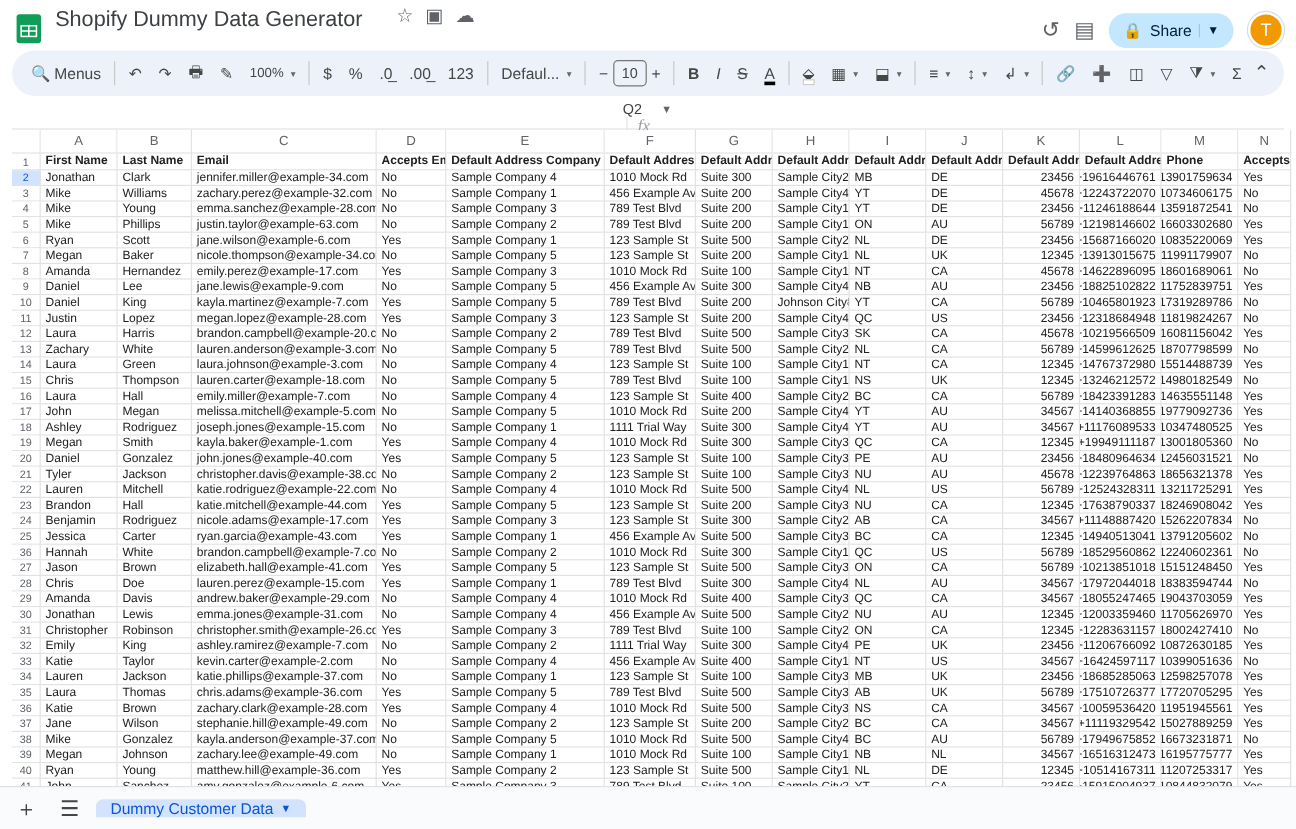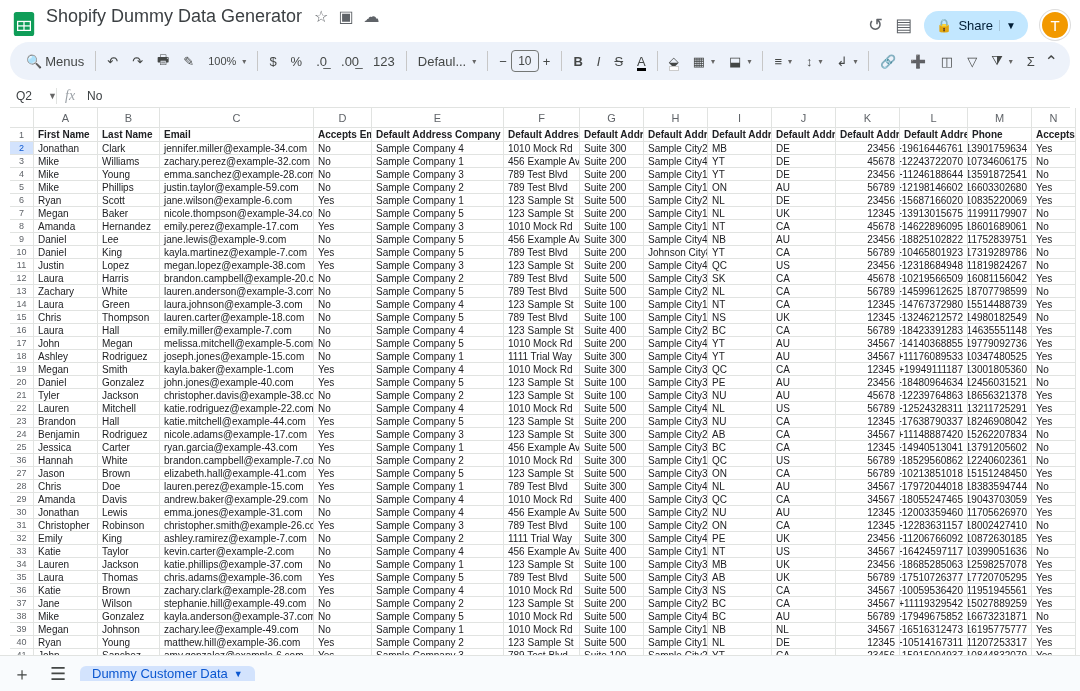--- a/index.html
+++ b/index.html
@@ -3,21 +3,21 @@
 <meta charset="utf-8">
 <style>
 * { margin: 0; padding: 0; box-sizing: border-box; }
 body { font-family: Arial, "Helvetica Neue", sans-serif; font-size: 13px; color: #202124; background: #fff; width: 1080px; height: 691px; overflow: hidden; position: relative; }
 
 
 .titlebar { display: flex; align-items: flex-start; padding: 6px 10px 0 10px; height: 42px; }
 .logo { width: 28px; height: 28px; margin-right: 8px; margin-top: 4px; }
 .logo svg { width: 28px; height: 28px; }
 .title-block { flex: 1; }
-.doc-title-row { display: flex; align-items: center; gap: 12px; }
+.doc-title-row { display: flex; gap: 28px; }
 .doc-title { font-size: 18px; color: #3c4043; }
 .title-icons { display: flex; gap: 10px; color: #5f6368; }
 .title-icons span { font-size: 16px; line-height: 1; }
 .menubar { display: flex; gap: 14px; font-size: 13px; color: #202124; padding: 3px 0 6px 0; }
 .right-controls { display: flex; align-items: center; gap: 12px; margin-top: 4px; }
 .history-icon, .comment-icon { color: #5f6368; font-size: 18px; }
 .share-btn { display: flex; align-items: center; gap: 6px; background: #c2e7ff; border-radius: 18px; padding: 7px 4px 7px 12px; font-size: 13px; font-weight: 500; color: #001d35; }
 .share-btn .lock { font-size: 13px; }
 .share-btn .caret { border-left: 1px solid rgba(0,0,0,0.15); padding: 0 8px 0 6px; font-size: 10px; }
 .avatar { width: 30px; height: 30px; border-radius: 50%; background: #f29900; color: #fff; display: flex; align-items: center; justify-content: center; font-weight: 500; font-size: 15px; border: 2px solid #fff; box-shadow: 0 0 0 1px #ddd; }
@@ -32,21 +32,21 @@
 .tb-font { min-width: 50px; }
 .tb-fontsize { display: flex; align-items: center; gap: 4px; }
 .tb-fontsize .sizebox { border: 1px solid #747775; border-radius: 4px; width: 28px; height: 22px; display: flex; align-items: center; justify-content: center; font-size: 12px; }
 .A-underline { position: relative; }
 .A-underline::after { content: ""; position: absolute; left: 0; right: 0; bottom: -2px; height: 3px; background: #000; }
 .fill-underline { position: relative; }
 .fill-underline::after { content: ""; position: absolute; left: 0; right: 0; bottom: -2px; height: 3px; background: #fff; border: 1px solid #ccc; }
 .toolbar .collapse { margin-left: auto; font-size: 16px; color: #444746; padding-right: 8px; }
 
 
-.fx-row { display: flex; align-items: center; border-bottom: 1px solid #e1e3e1; height: 24px; padding: 0 8px 0 0; margin: 0 10px; }
+.fx-row { display: flex; align-items: center; border-bottom: 1px solid #e1e3e1; height: 24px; padding: 0 8px 0 0; margin: 0 10px; flex-direction: column; }
 .namebox { width: 46px; font-size: 12px; color: #3c4043; padding-left: 6px; display: flex; align-items: center; gap: 16px; }
 .namebox .dd { font-size: 9px; color: #666; }
 .fx-label { font-style: italic; font-family: serif; color: #9aa0a6; padding: 0 8px; font-size: 14px; border-left: 1px solid #e1e3e1; }
 .fx-input { flex: 1; font-size: 12px; color: #3c4043; padding-left: 4px; }
 
 
 .grid-wrap { position: relative; margin: 0 0 0 10px; overflow: hidden; height: 565px; }
 .col-headers { display: flex; position: sticky; top: 0; z-index: 2; }
 .corner { width: 24px; height: 20px; background: #fff; border-right: 1px solid #e1e3e1; border-bottom: 1px solid #e1e3e1; }
 .col-h { height: 20px; background: #fff; border-right: 1px solid #e1e3e1; border-bottom: 1px solid #e1e3e1; display: flex; align-items: center; justify-content: center; font-size: 11px; color: #5f6368; flex-shrink: 0; }
@@ -262,21 +262,21 @@
         <div class="cell c-J">DE</div>
         <div class="cell c-K num">23456</div>
         <div class="cell c-L num">+11246188644</div>
         <div class="cell c-M num">+13591872541</div>
         <div class="cell c-N">No</div>
       </div>
       <div class="row">
         <div class="row-h">5</div>
         <div class="cell c-A">Mike</div>
         <div class="cell c-B">Phillips</div>
-        <div class="cell c-C">justin.taylor@example-59.com</div>
+        <div class="cell c-C">justin.taylor@example-63.com</div>
         <div class="cell c-D">No</div>
         <div class="cell c-E">Sample Company 2</div>
         <div class="cell c-F">789 Test Blvd</div>
         <div class="cell c-G">Suite 200</div>
         <div class="cell c-H">Sample City14</div>
         <div class="cell c-I">ON</div>
         <div class="cell c-J">AU</div>
         <div class="cell c-K num">56789</div>
         <div class="cell c-L num">+12198146602</div>
         <div class="cell c-M num">+16603302680</div>
@@ -364,21 +364,21 @@
         <div class="cell c-J">CA</div>
         <div class="cell c-K num">56789</div>
         <div class="cell c-L num">+10465801923</div>
         <div class="cell c-M num">+17319289786</div>
         <div class="cell c-N">No</div>
       </div>
       <div class="row">
         <div class="row-h">11</div>
         <div class="cell c-A">Justin</div>
         <div class="cell c-B">Lopez</div>
-        <div class="cell c-C">megan.lopez@example-38.com</div>
+        <div class="cell c-C">megan.lopez@example-28.com</div>
         <div class="cell c-D">Yes</div>
         <div class="cell c-E">Sample Company 3</div>
         <div class="cell c-F">123 Sample St</div>
         <div class="cell c-G">Suite 200</div>
         <div class="cell c-H">Sample City48</div>
         <div class="cell c-I">QC</div>
         <div class="cell c-J">US</div>
         <div class="cell c-K num">23456</div>
         <div class="cell c-L num">+12318684948</div>
         <div class="cell c-M num">+11819824267</div>

